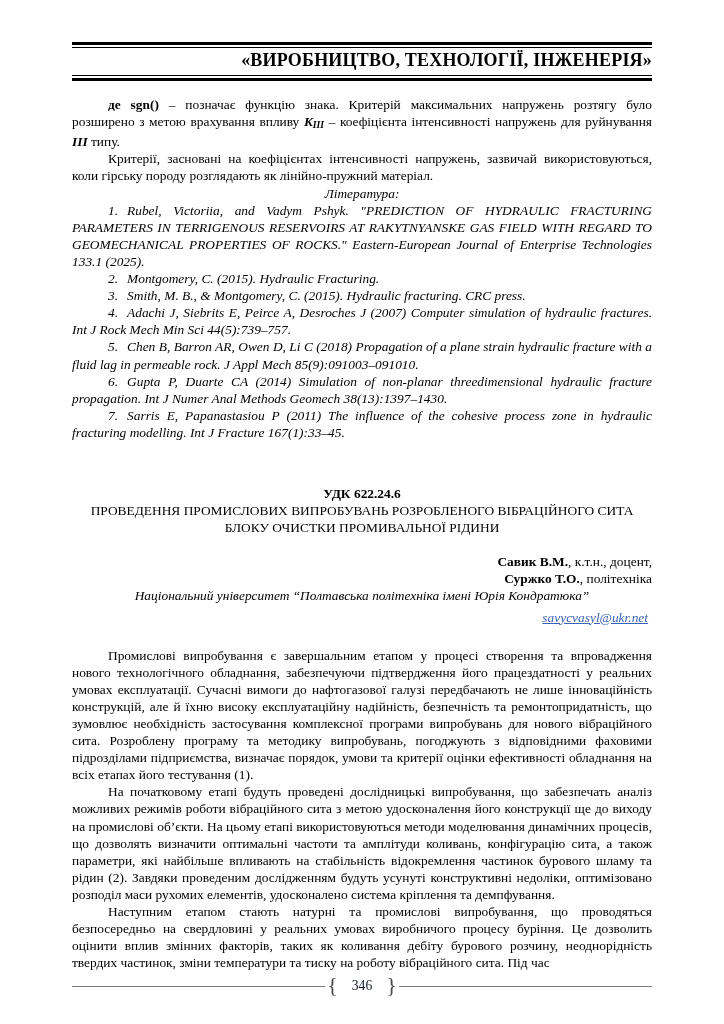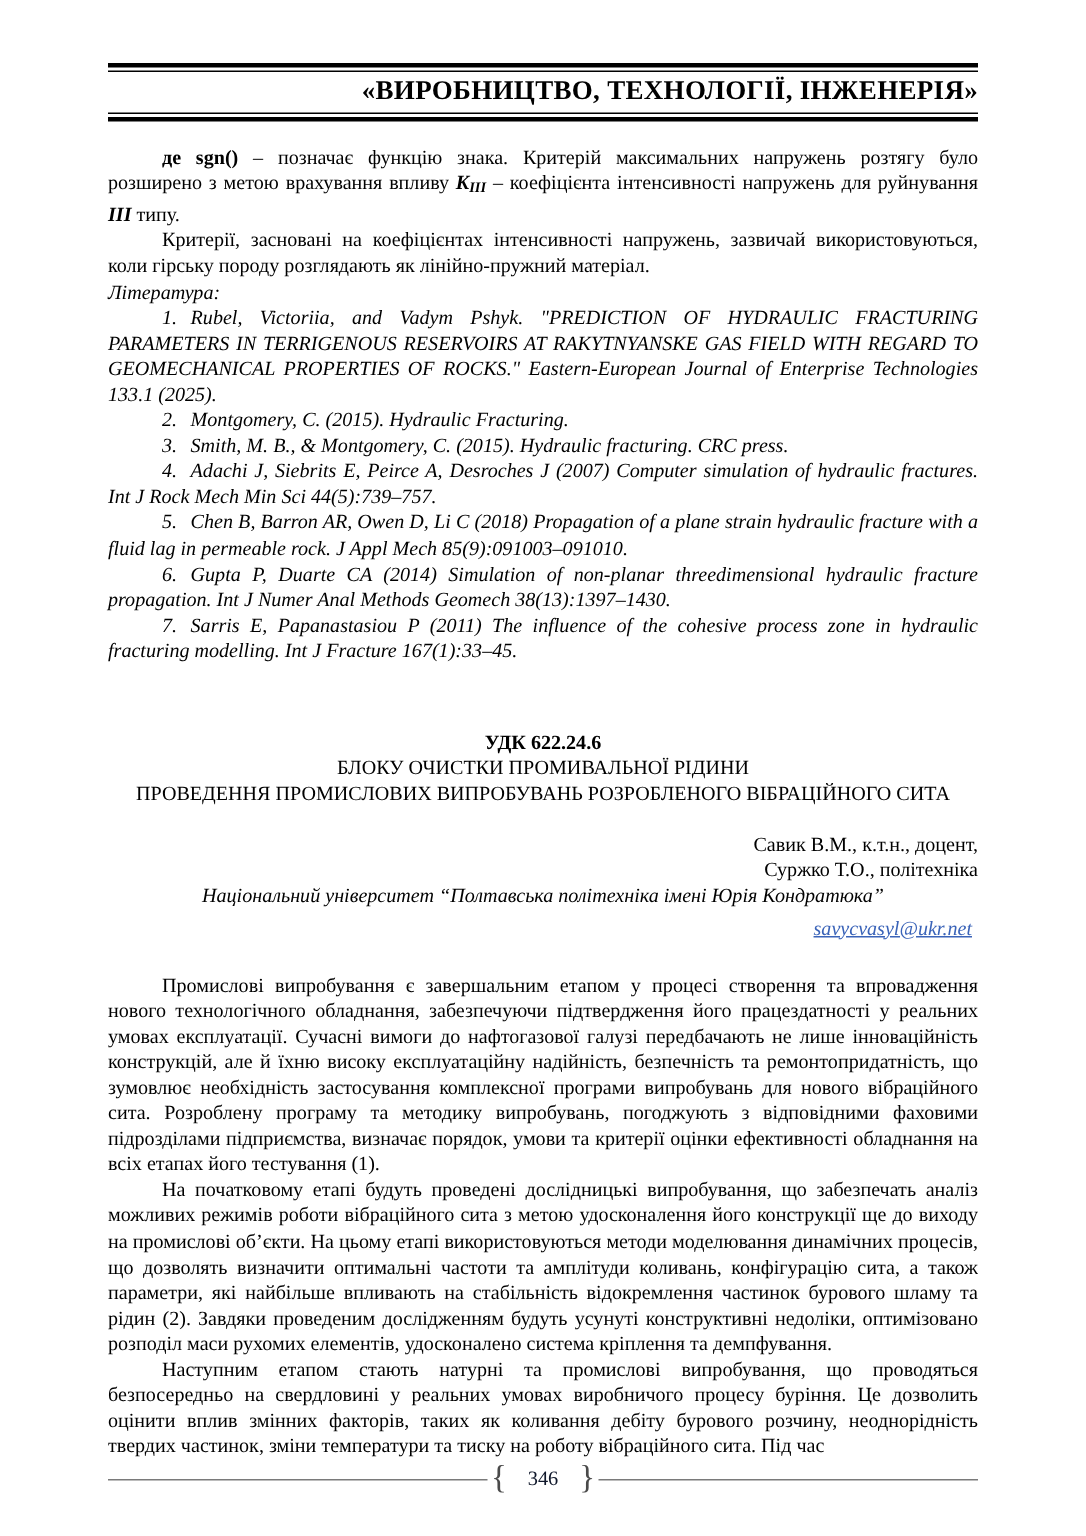--- a/index.html
+++ b/index.html
@@ -71,20 +71,21 @@
   .bold { font-weight: bold; }
   .bi { font-weight: bold; font-style: italic; }
   .sub { font-size: 0.72em; vertical-align: -0.22em; font-style: italic; font-weight: bold;}
 
   
   .lit-heading {
     margin: 0;
     font-size: 13.4px;
     line-height: 17.1px;
     font-style: italic;
+    text-align: center;
   }
 
   
   p.ref {
     margin: 0;
     font-size: 13.4px;
     line-height: 17.1px;
     font-style: italic;
     text-align: justify;
     text-indent: 36px;
@@ -106,21 +107,21 @@
     text-align: center;
     text-transform: uppercase;
   }
 
   .authors {
     margin: 0;
     font-size: 13.4px;
     line-height: 17.1px;
     text-align: right;
   }
-  .authors .name { font-weight: normal; }
+  .authors .name { font-weight: bold; }
   .affil {
     margin: 0;
     font-size: 13.4px;
     line-height: 17.1px;
     text-align: center;
     font-style: italic;
   }
   .email-line {
     margin: 4px;
     font-size: 13.4px;
@@ -192,22 +193,22 @@
     <p class="ref"><span class="num">2.</span><span>Montgomery, C. (2015). Hydraulic Fracturing.</span></p>
     <p class="ref"><span class="num">3.</span><span>Smith, M. B., &amp; Montgomery, C. (2015). Hydraulic fracturing. CRC press.</span></p>
     <p class="ref"><span class="num">4.</span><span>Adachi J, Siebrits E, Peirce A, Desroches J (2007) Computer simulation of hydraulic fractures. Int J Rock Mech Min Sci 44(5):739–757.</span></p>
     <p class="ref"><span class="num">5.</span><span>Chen B, Barron AR, Owen D, Li C (2018) Propagation of a plane strain hydraulic fracture with a fluid lag in permeable rock. J Appl Mech 85(9):091003–091010.</span></p>
     <p class="ref"><span class="num">6.</span><span>Gupta P, Duarte CA (2014) Simulation of non-planar threedimensional hydraulic fracture propagation. Int J Numer Anal Methods Geomech 38(13):1397–1430.</span></p>
     <p class="ref"><span class="num">7.</span><span>Sarris E, Papanastasiou P (2011) The influence of the cohesive process zone in hydraulic fracturing modelling. Int J Fracture 167(1):33–45.</span></p>
 
     <div class="spacer-xl"></div>
 
     <div class="udk">УДК 622.24.6</div>
+    <div class="art-title">ПРОВЕДЕННЯ ПРОМИСЛОВИХ ВИПРОБУВАНЬ РОЗРОБЛЕНОГО ВІБРАЦІЙНОГО СИТА</div>
     <div class="art-title">БЛОКУ ОЧИСТКИ ПРОМИВАЛЬНОЇ РІДИНИ</div>
-    <div class="art-title">ПРОВЕДЕННЯ ПРОМИСЛОВИХ ВИПРОБУВАНЬ РОЗРОБЛЕНОГО ВІБРАЦІЙНОГО СИТА</div>
 
     <div class="spacer-md"></div>
 
     <div class="authors"><span class="name">Савик В.М.</span><span>, к.т.н., доцент,</span></div>
     <div class="authors"><span class="name">Суржко Т.О.</span><span>, політехніка</span></div>
     <div class="affil">Національний університет “Полтавська політехніка імені Юрія Кондратюка”</div>
     <div class="email-line"><a href="#">savycvasyl@ukr.net</a></div>
 
     <div class="spacer-md"></div>
 

